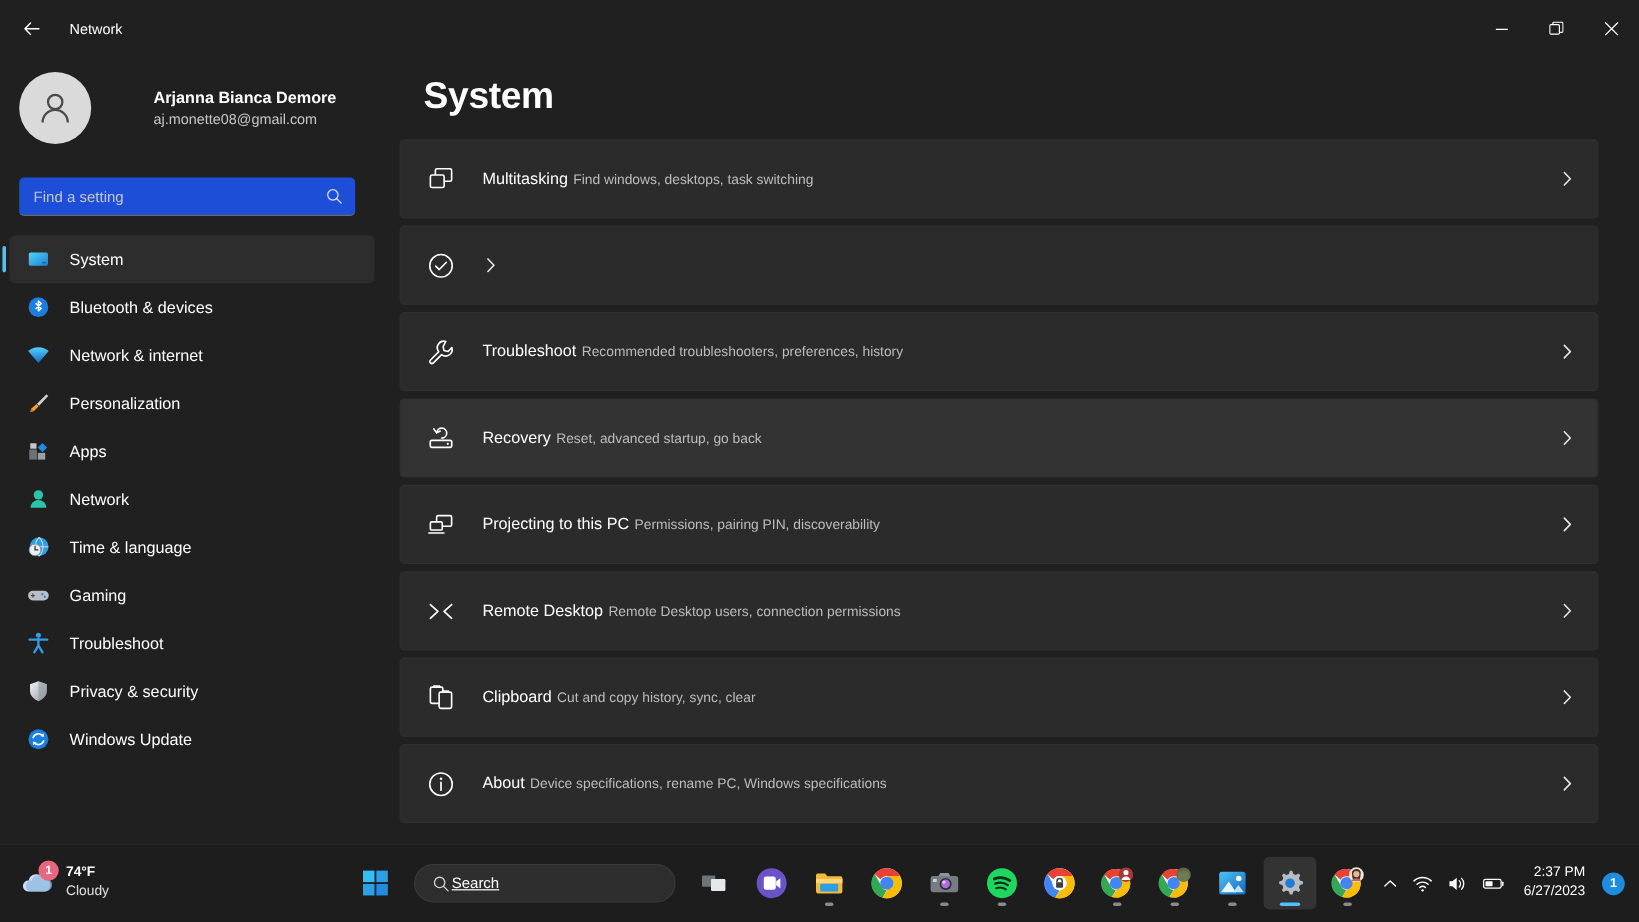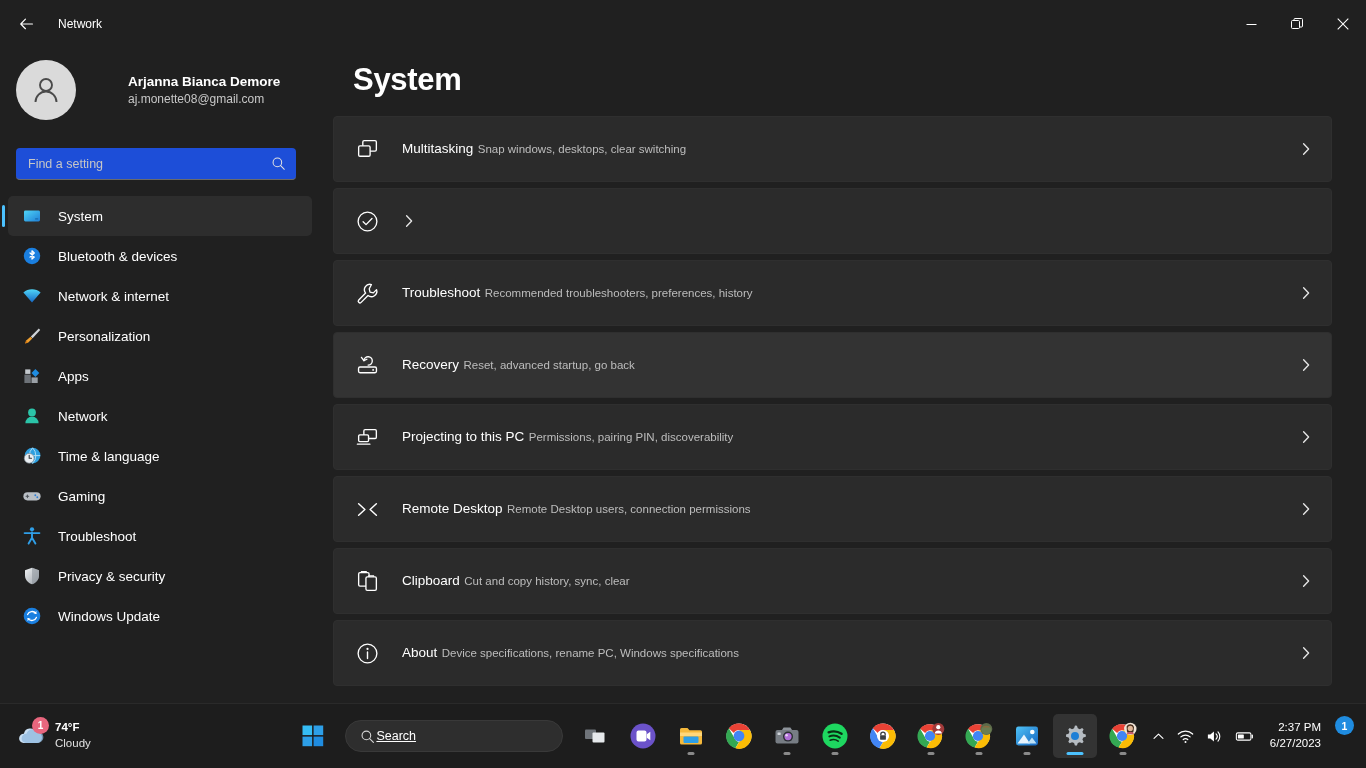--- a/index.html
+++ b/index.html
@@ -127,21 +127,21 @@
   }
   .tb-indicator.wide { width:17px; height:3px; background:#4cc2ff; }
 
   .searchpill {
     height:32px; width:218px; border-radius:16px; background:#2e2e2e;
     display:flex; align-items:center; padding-left:14px; cursor:text;
     border:1px solid #393939; margin:0 6px;
   }
   .searchpill span { font-size:12.5px; color:#ffffff; margin-left:1px;text-decoration:underline; }
 
-  .tray { display:flex; padding-right:12px; gap:2px; }
+  .tray { display:flex; align-items:center; padding-right:12px; gap:2px; }
   .tray-btn {
     height:40px; border-radius:5px; display:flex; align-items:center;
     justify-content:center; cursor:pointer; padding:0 5px;
   }
   .clock {
     text-align:right; line-height:1.35; padding:0 8px; cursor:pointer;
     border-radius:5px; height:40px; display:flex; flex-direction:column;
     justify-content:center;
   }
   .clock div { font-size:11.5px; color:#fff; }
@@ -358,21 +358,21 @@
 
       <div class="card">
         <span class="card-icon">
           <svg width="25" height="25" viewBox="0 0 24 24">
             <rect x="7.5" y="3.5" width="13" height="10" rx="1.3" stroke="#fff" stroke-width="1.3" fill="none"></rect>
             <rect x="3.5" y="8.5" width="11" height="10" rx="1.3" stroke="#fff" stroke-width="1.3" fill="#2b2b2b"></rect>
           </svg>
         </span>
         <span class="card-text">
           <span class="card-title">Multitasking</span>
-          <span class="card-sub">Snap windows, desktops, clear switching</span>
+          <span class="card-sub">Find windows, desktops, task switching</span>
         </span>
         <span class="chevron">
           <svg width="14" height="14" viewBox="0 0 14 14">
               <path d="M4.6 1.8 L9.6 7 L4.6 12.2" stroke="#e6e6e6" stroke-width="1.35" fill="none" stroke-linecap="round" stroke-linejoin="round"></path>
             </svg>
         </span>
       </div>
 
       <div class="card">
         <span class="card-icon">

